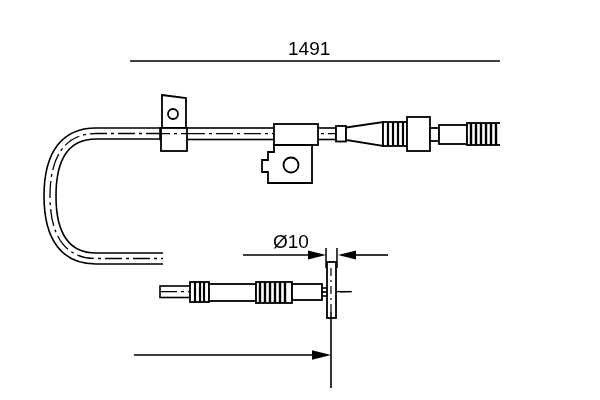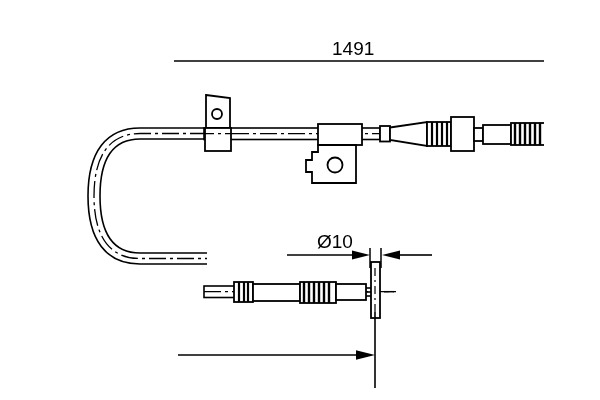--- a/index.html
+++ b/index.html
@@ -10,21 +10,20 @@
   }
   body {
     font-family: "Liberation Sans", sans-serif;
   }
   #drawing-root {
     position: relative;
     width: 500px;
     height: 400px;
     background: #ffffff;
     overflow: hidden;
-    margin-left: 44px;
   }
   #drawing-svg {
     display: block;
     width: 600px;
     height: 400px;
   }
   .dim-text {
     font-family: "Liberation Sans", sans-serif;
     font-size: 19px;
     fill: #000000;

